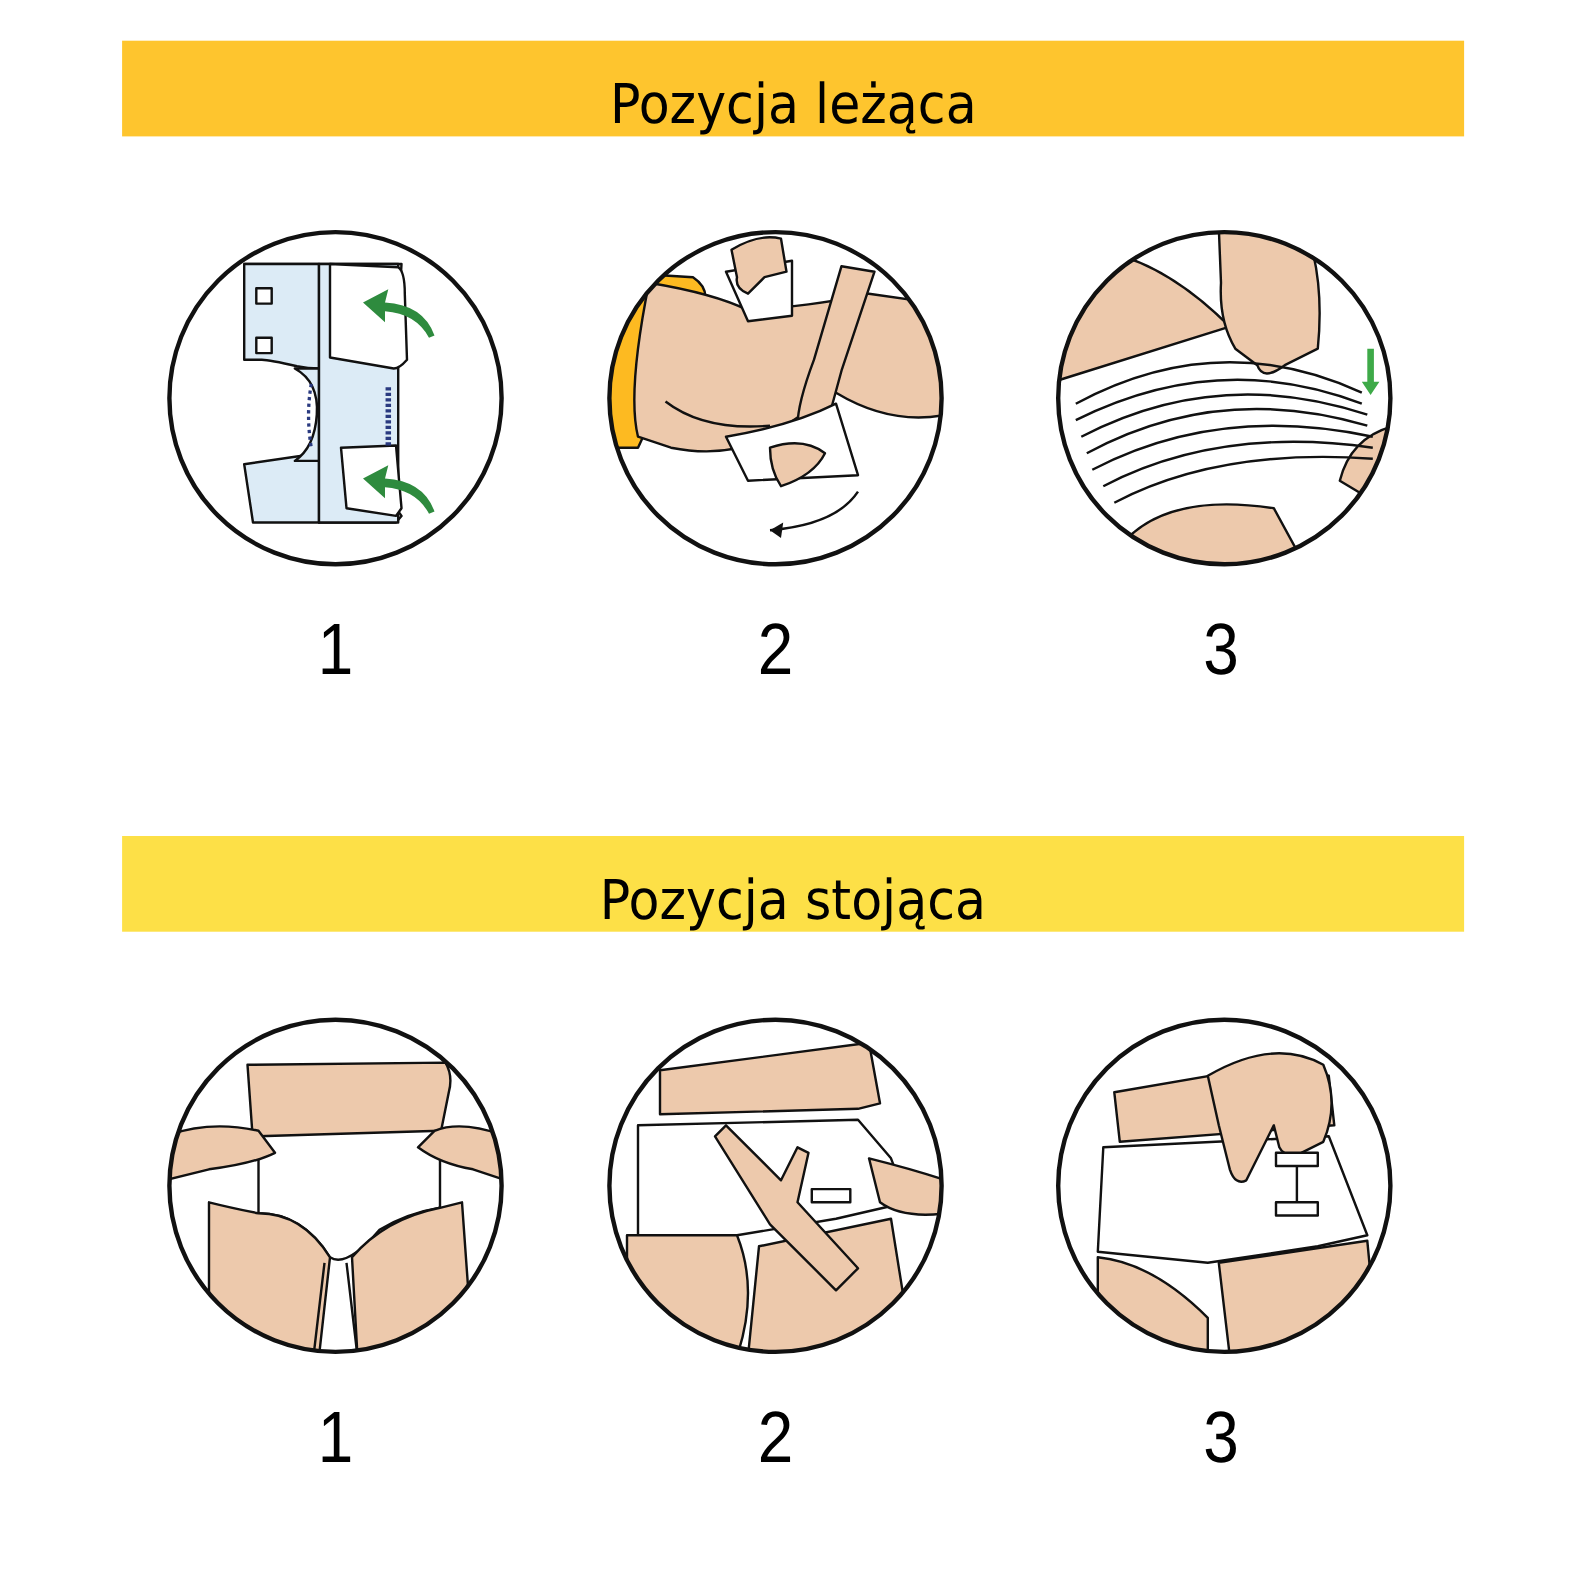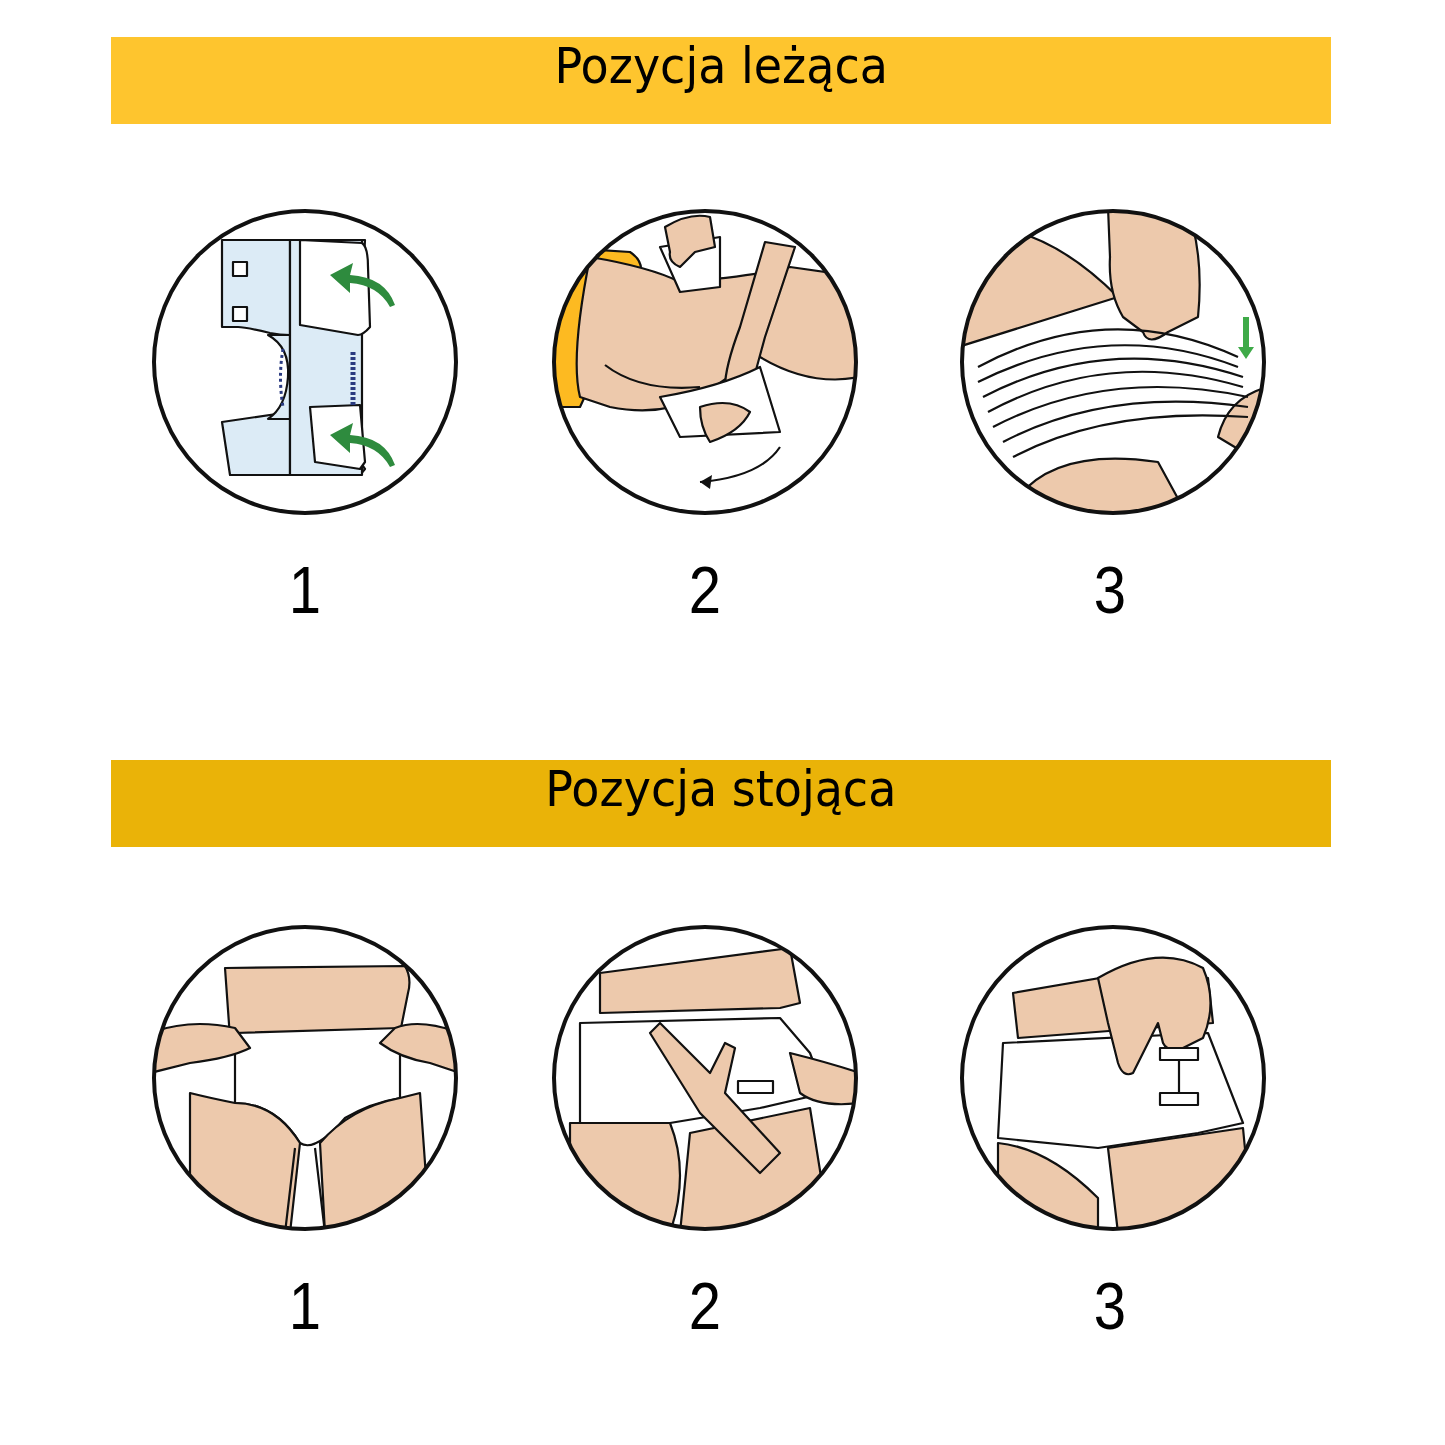--- a/index.html
+++ b/index.html
@@ -1,17 +1,17 @@
 <!DOCTYPE html>
 <html><head>
 <meta charset="utf-8">
 <style>
   html, body { margin: 0; padding: 0; background: #ffffff; }
   body { width: 1445px; height: 1445px; position: relative; overflow: hidden; font-family: "DejaVu Sans", sans-serif; }
-  .banner { position: absolute; left: 111px; width: 1220px; height: 87px; display: flex; align-items: flex-start; justify-content: center; }
+  .banner { position: absolute; left: 111px; width: 1220px; height: 87px; display: flex; align-items: flex-end; justify-content: center; }
   .banner-title { font-family: "DejaVu Sans", sans-serif; font-size: 50px; color: #000; letter-spacing: 0px; transform: scaleX(0.92); }
   .step { position: absolute; width: 310px; height: 310px; }
   .step svg { width: 310px; height: 310px; display: block; }
   .num { position: absolute; width: 100px; text-align: center; font-family: "Liberation Sans", sans-serif; font-size: 66px; color: #000; transform: scaleX(0.88); }
 </style>
 </head>
 <body>
 
 <div class="banner" style="top:37px;background:#FEC52E;">
   <span class="banner-title">Pozycja leżąca</span>
@@ -92,21 +92,21 @@
       <path d="M35 220 Q150 160 290 190" fill="none"></path>
       <path d="M45 235 Q150 180 290 200" fill="none"></path>
       <path d="M55 250 Q150 200 290 210" fill="none"></path>
     </g>
     <path d="M285 110 L285 140 L280 140 L288 152 L296 140 L291 140 L291 110 Z" fill="#3EAA48"></path>
     <circle cx="155" cy="155" r="151" fill="none" stroke="#111" stroke-width="4"></circle>
   </svg>
 </div>
 <div class="num" style="left:1060px;top:552px;">3</div>
 
-<div class="banner" style="top:760px;background:#eab308;">
+<div class="banner" style="top:760px;background:#fde047;">
   <span class="banner-title">Pozycja stojąca</span>
 </div>
 
 <div class="step" style="left:150px;top:923px;">
   <svg viewBox="0 0 310 310">
     <defs>
         <clipPath id="c21">
           <circle cx="155" cy="155" r="151"></circle>
         </clipPath>
       </defs>

